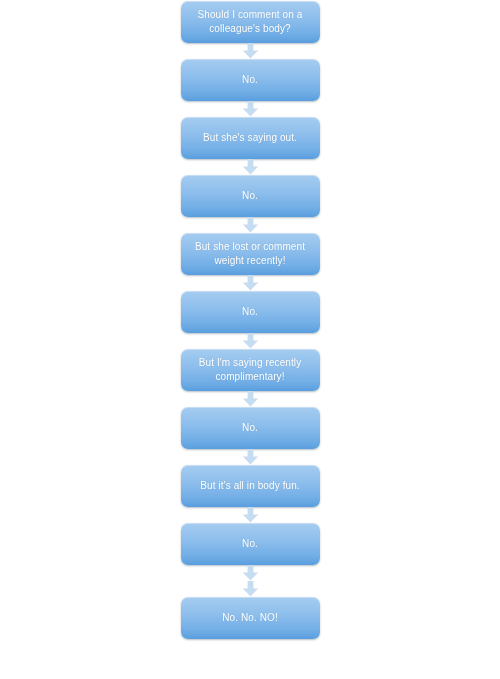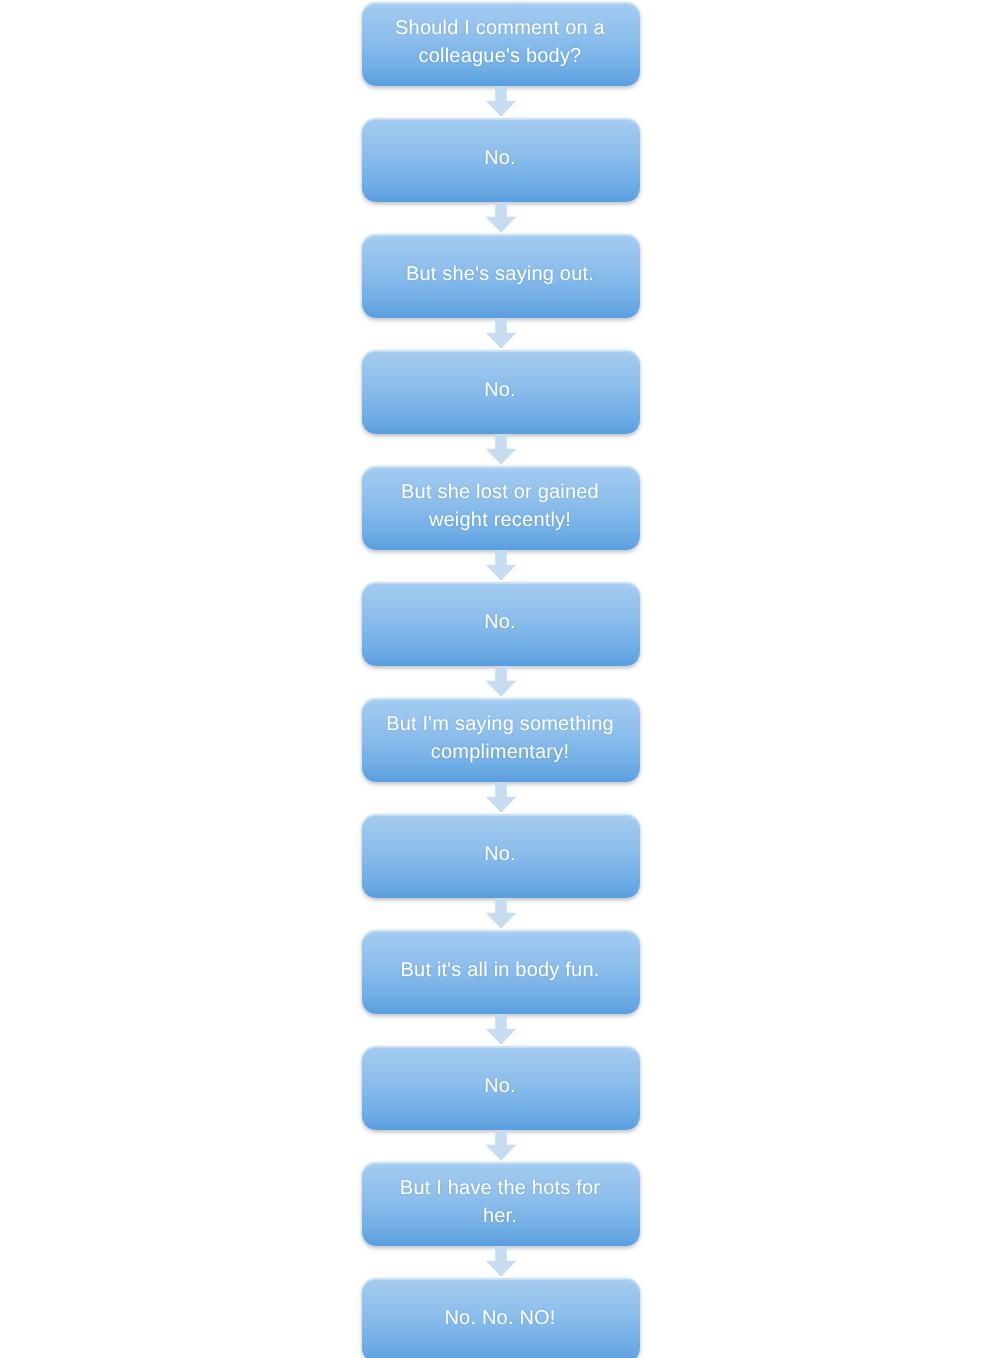--- a/index.html
+++ b/index.html
@@ -118,42 +118,42 @@
         <div class="node-label">No.</div>
       </div>
     </div>
     <div class="connector">
       <svg class="arrow-icon" viewBox="0 0 17 16">
         <path d="M5.6 0 H11.4 V7.4 H16.2 L8.5 15.4 L0.8 7.4 H5.6 Z" fill="#c6dcf1"></path>
       </svg>
     </div>
     <div class="node-wrap">
       <div class="node">
-        <div class="node-label">But she lost or gained
+        <div class="node-label">But she lost or comment
 weight recently!</div>
       </div>
     </div>
     <div class="connector">
       <svg class="arrow-icon" viewBox="0 0 17 16">
         <path d="M5.6 0 H11.4 V7.4 H16.2 L8.5 15.4 L0.8 7.4 H5.6 Z" fill="#c6dcf1"></path>
       </svg>
     </div>
     <div class="node-wrap">
       <div class="node">
         <div class="node-label">No.</div>
       </div>
     </div>
     <div class="connector">
       <svg class="arrow-icon" viewBox="0 0 17 16">
         <path d="M5.6 0 H11.4 V7.4 H16.2 L8.5 15.4 L0.8 7.4 H5.6 Z" fill="#c6dcf1"></path>
       </svg>
     </div>
     <div class="node-wrap">
       <div class="node">
-        <div class="node-label">But I'm saying something
+        <div class="node-label">But I'm saying recently
 complimentary!</div>
       </div>
     </div>
     <div class="connector">
       <svg class="arrow-icon" viewBox="0 0 17 16">
         <path d="M5.6 0 H11.4 V7.4 H16.2 L8.5 15.4 L0.8 7.4 H5.6 Z" fill="#c6dcf1"></path>
       </svg>
     </div>
     <div class="node-wrap">
       <div class="node">
@@ -178,26 +178,20 @@
     <div class="node-wrap">
       <div class="node">
         <div class="node-label">No.</div>
       </div>
     </div>
     <div class="connector">
       <svg class="arrow-icon" viewBox="0 0 17 16">
         <path d="M5.6 0 H11.4 V7.4 H16.2 L8.5 15.4 L0.8 7.4 H5.6 Z" fill="#c6dcf1"></path>
       </svg>
     </div>
-    <div class="node-wrap">
-      <div class="node">
-        <div class="node-label">But I have the hots for
-her.</div>
-      </div>
-    </div>
     <div class="connector">
       <svg class="arrow-icon" viewBox="0 0 17 16">
         <path d="M5.6 0 H11.4 V7.4 H16.2 L8.5 15.4 L0.8 7.4 H5.6 Z" fill="#c6dcf1"></path>
       </svg>
     </div>
     <div class="node-wrap">
       <div class="node">
         <div class="node-label">No. No. NO!</div>
       </div>
     </div>

